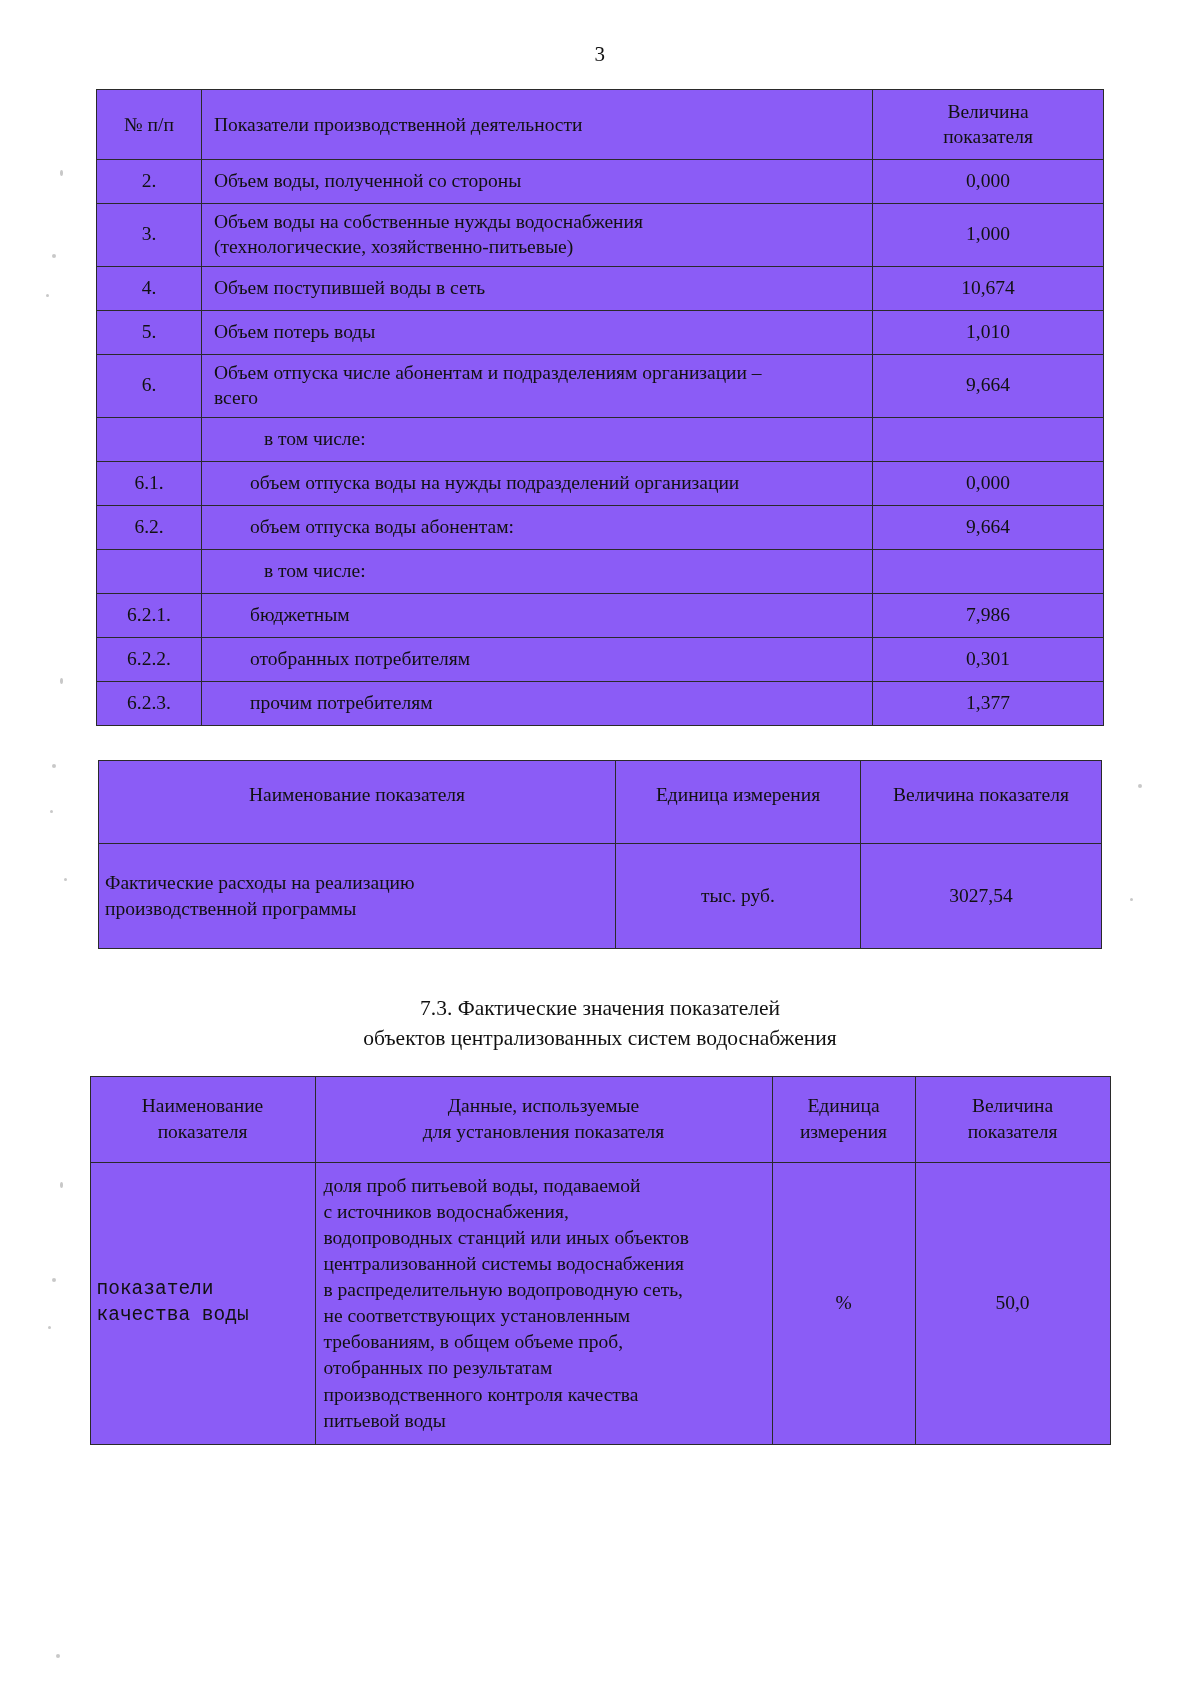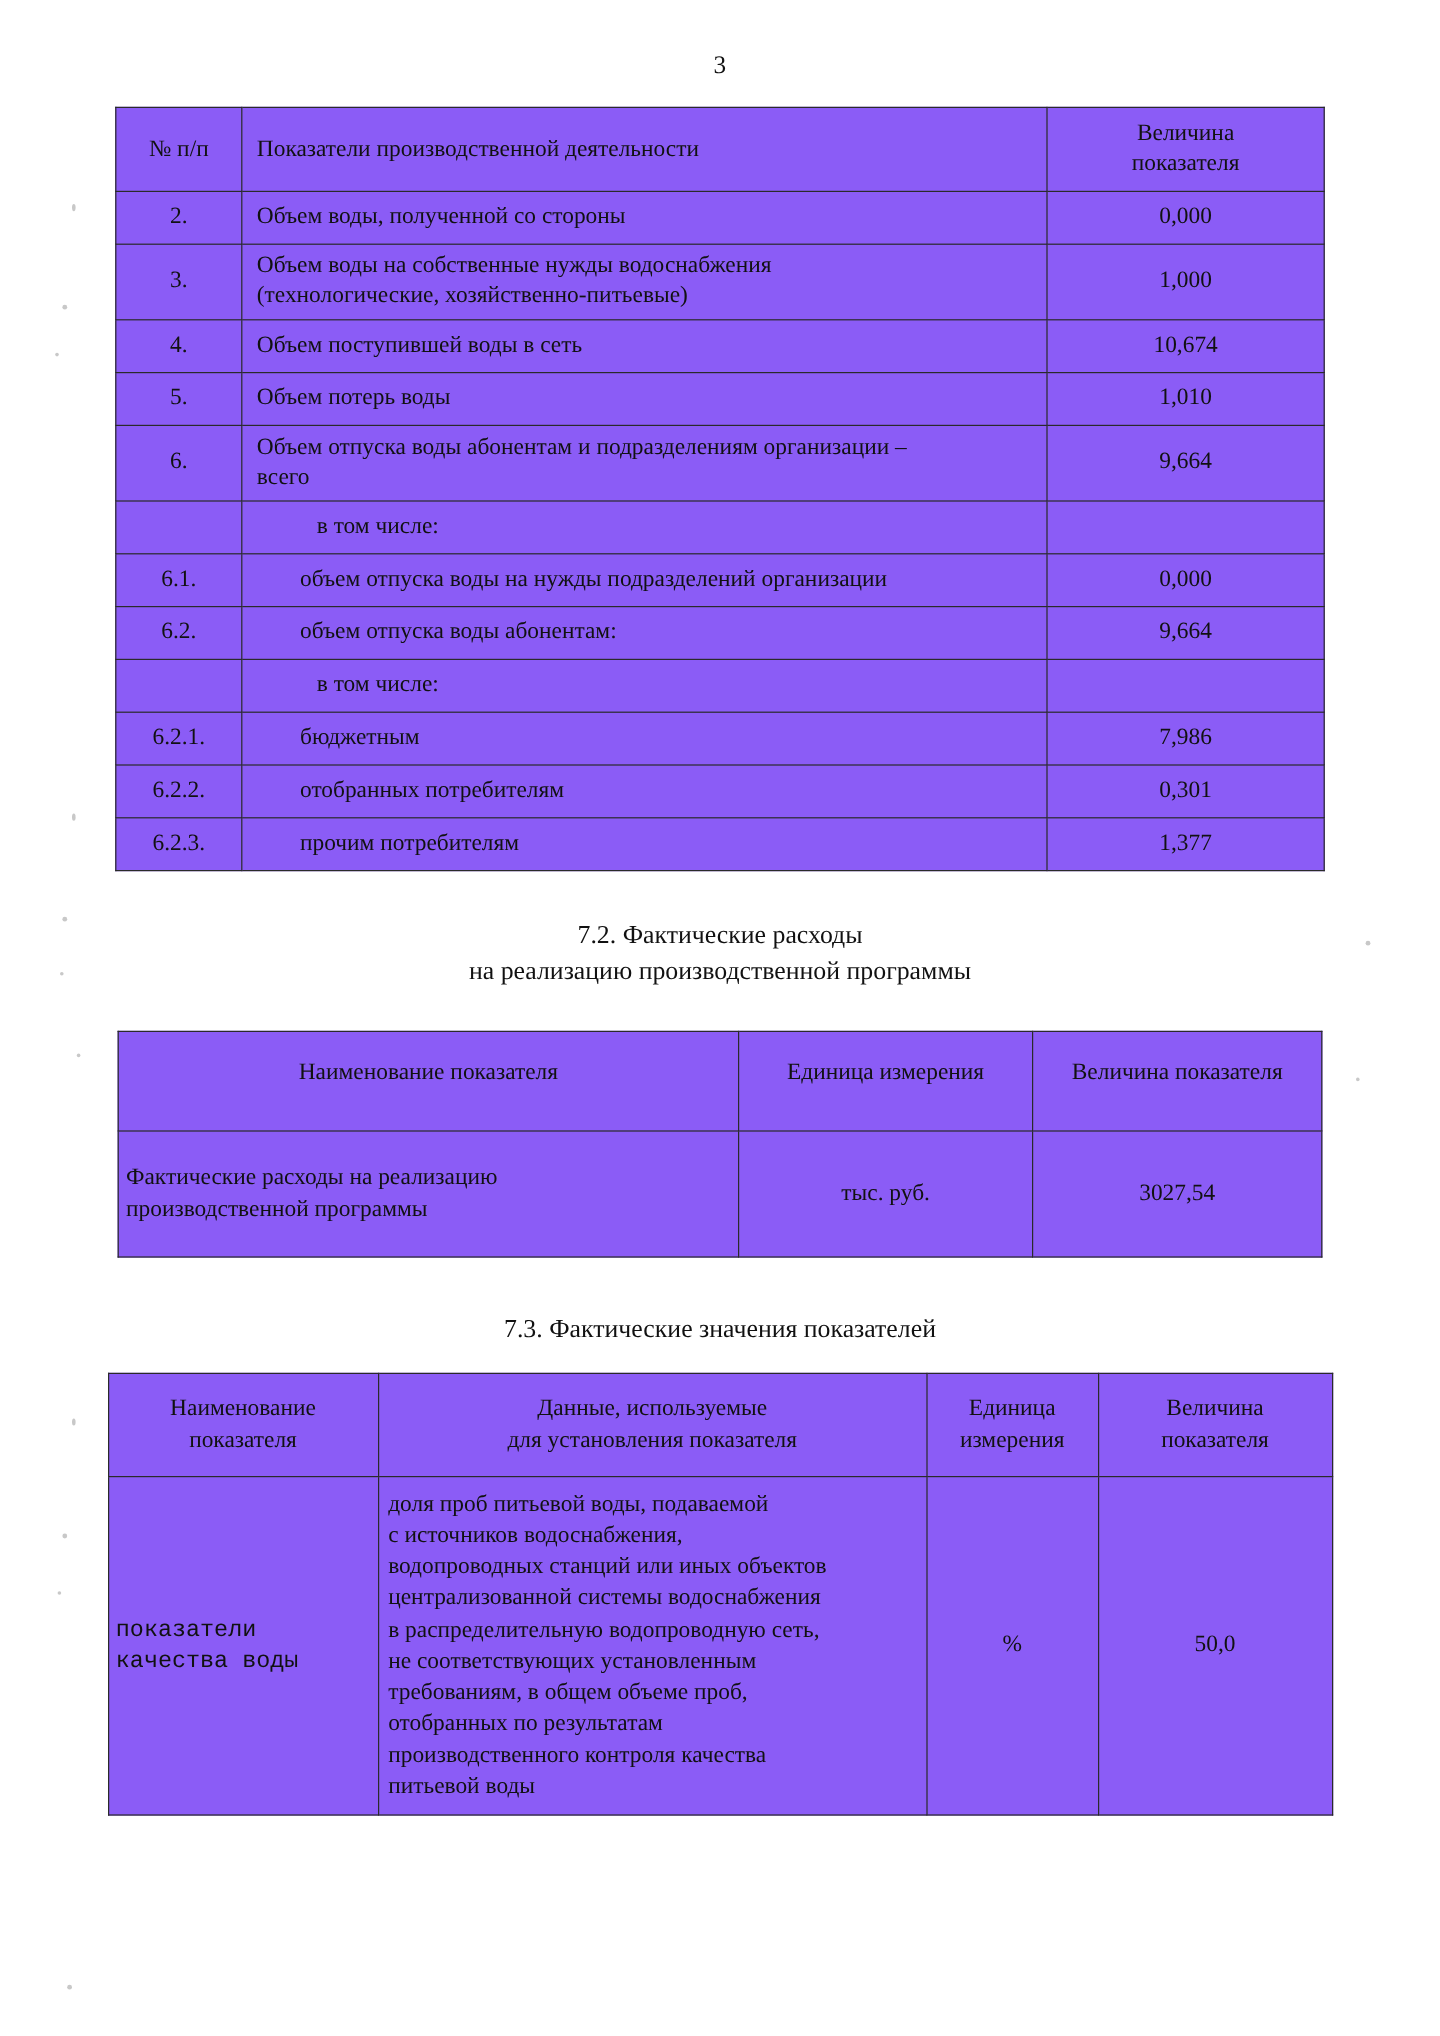--- a/index.html
+++ b/index.html
@@ -185,21 +185,21 @@
         <td class="c-val">10,674</td>
       </tr>
       <tr>
         <td class="c-num">5.</td>
         <td class="c-name">Объем потерь воды</td>
         <td class="c-val">1,010</td>
       </tr>
       <tr>
         <td class="c-num">6.</td>
         <td class="c-name">
-          <span>Объем отпуска воды абонентам и подразделениям организации –</span><br>
+          <span>Объем отпуска числе абонентам и подразделениям организации –</span><br>
           <span>всего</span>
         </td>
         <td class="c-val">9,664</td>
       </tr>
       <tr>
         <td class="c-num"></td>
         <td class="c-name indent2">в том числе:</td>
         <td class="c-val"></td>
       </tr>
       <tr>
@@ -228,24 +228,20 @@
         <td class="c-val">0,301</td>
       </tr>
       <tr>
         <td class="c-num">6.2.3.</td>
         <td class="c-name indent1">прочим потребителям</td>
         <td class="c-val">1,377</td>
       </tr>
     </tbody>
   </table>
 
-  <div class="section-heading" id="heading-72">
-    <span class="line">7.2. Фактические расходы</span>
-    <span class="line">на реализацию производственной программы</span>
-  </div>
 
   <table class="doc-table" id="table-expenses">
     <thead>
       <tr>
         <td class="e-name">Наименование показателя</td>
         <td class="e-unit">Единица измерения</td>
         <td class="e-val">Величина показателя</td>
       </tr>
     </thead>
     <tbody>
@@ -253,20 +249,21 @@
         <td class="e-name" style="white-space:pre-line;">Фактические расходы на реализацию
 производственной программы</td>
         <td class="e-unit">тыс. руб.</td>
         <td class="e-val">3027,54</td>
       </tr>
     </tbody>
   </table>
 
   <div class="section-heading" id="heading-73">
     <span class="line">7.3. Фактические значения показателей</span>
+    <span class="line">объектов централизованных систем водоснабжения</span>
   </div>
 
   <table class="doc-table" id="table-indicators">
     <thead>
       <tr>
         <td class="i-name">
           <span>Наименование</span><br>
           <span>показателя</span>
         </td>
         <td class="i-data">

